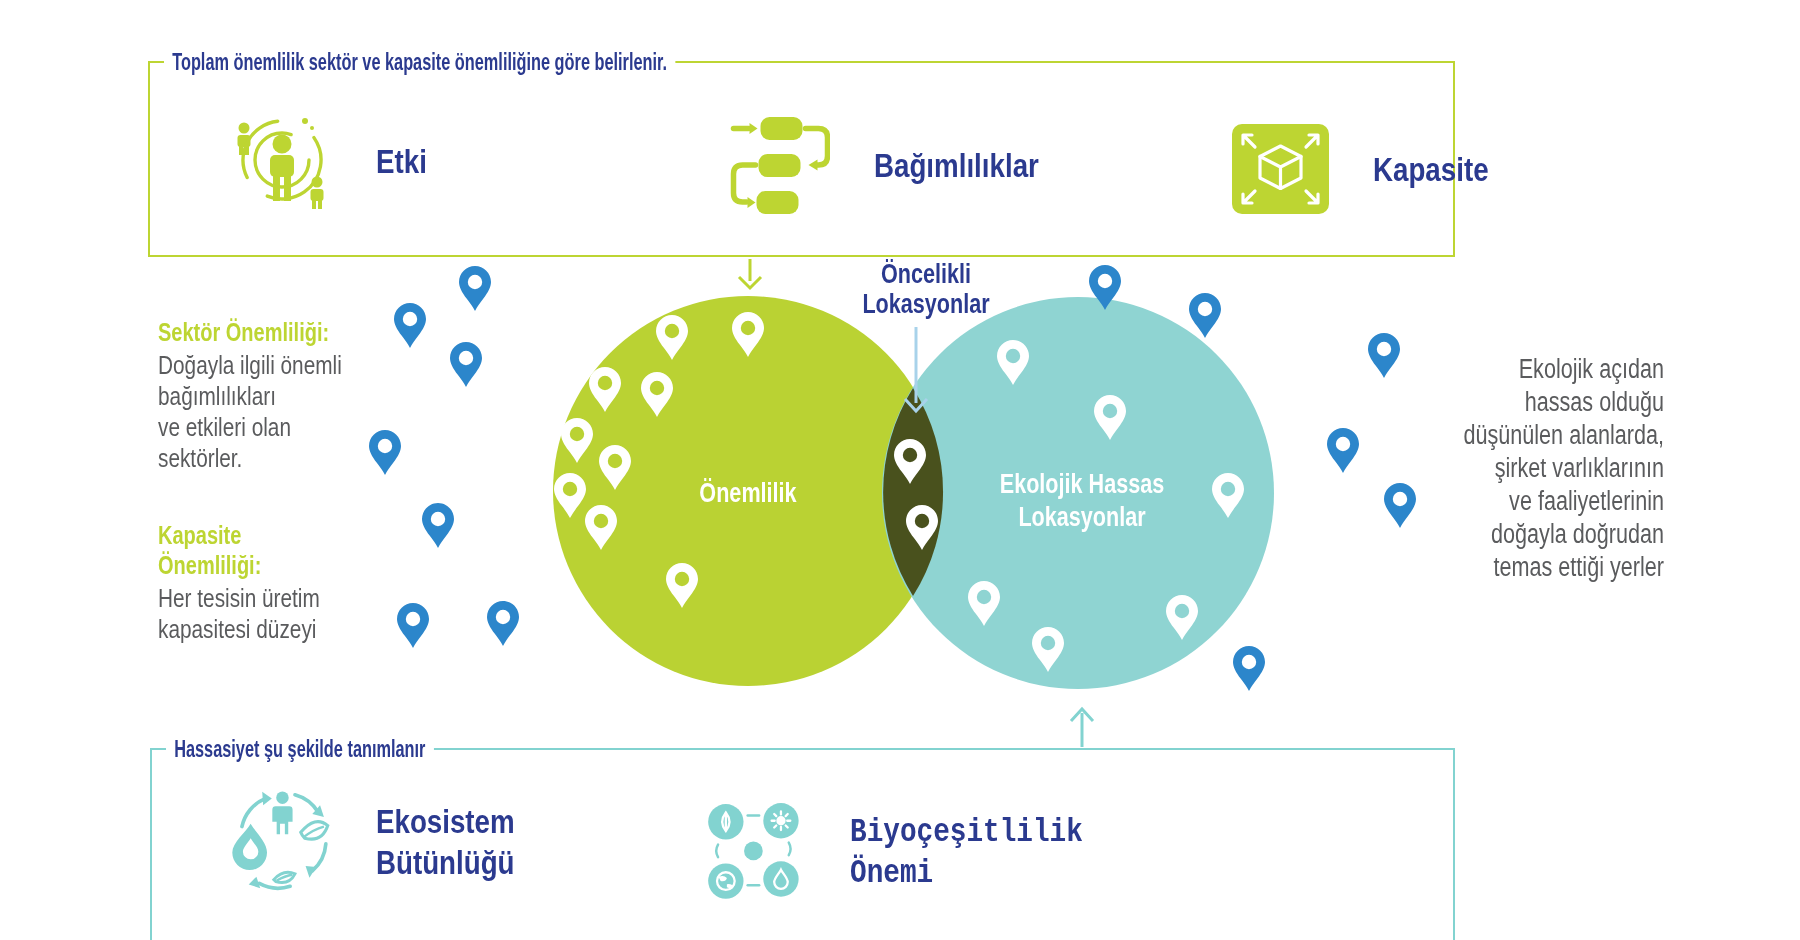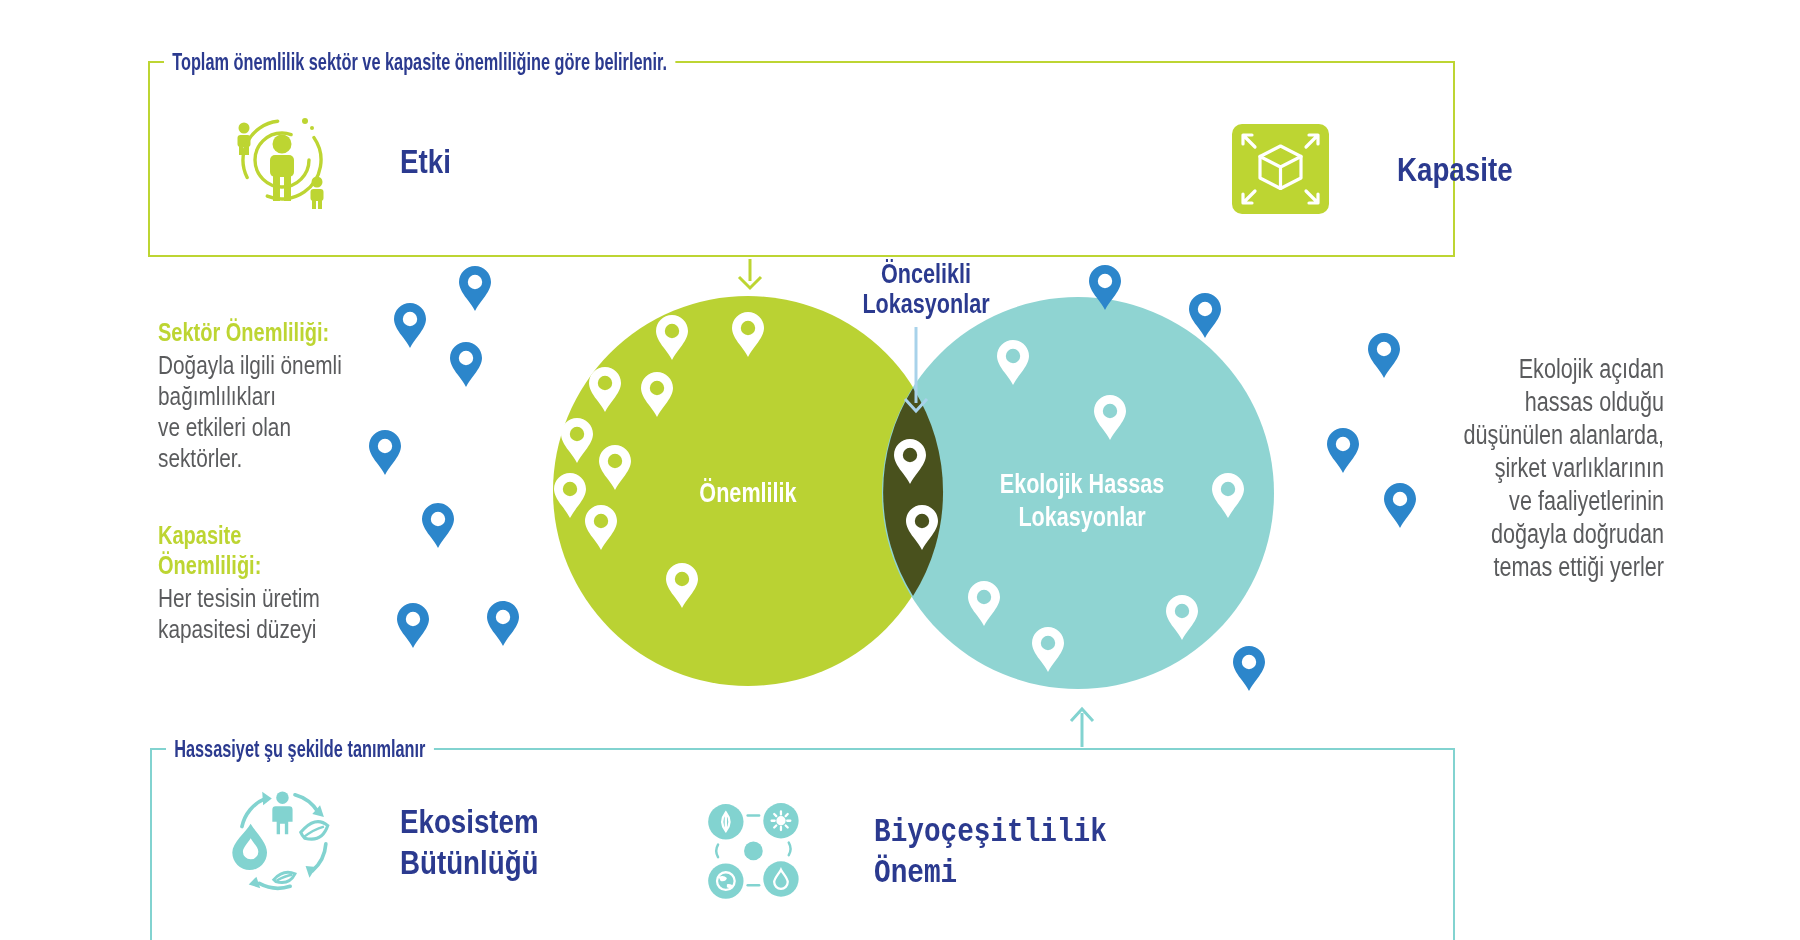--- a/index.html
+++ b/index.html
@@ -28,21 +28,21 @@
   .sw { stroke:#fff; }
   .nf { fill:none; }
 
   .top-box { position:absolute; left:148px; top:30px; width:1307px; height:196px;
              border:2.5px solid var(--lime,#bdd532); }
   .bottom-box { position:absolute; left:150px; top:717px; width:1305px; height:206px;
              border:2.5px solid var(--teal_accent,#82d3d0); }
   .box-title { position:absolute; top:-16px; left:14px; background:#fff; padding:0 12px;
              font-size:24px; font-weight:bold; line-height:30px; color:var(--navy,#2b3a8f);
              white-space:nowrap; transform:scaleX(0.68); transform-origin:left center; }
-  .box-item { position:absolute; display:flex; align-items:center; gap:68px; height:112px; }
+  .box-item { position:absolute; display:flex; align-items:center; gap:44px; height:112px; }
   .item-label { font-size:33px; font-weight:bold; color:var(--navy,#2b3a8f); line-height:41px;
              white-space:nowrap; transform:scaleX(0.84); transform-origin:left center; }
 
   .left-panel { position:absolute; left:158px; top:286px; width:250px; }
   .lp-head { font-size:25px; font-weight:bold; color:var(--lime,#bdd532); line-height:30px; white-space:nowrap; }
   .lp-body { font-size:26px; color:var(--gray_text,#5a5b5d); line-height:31px; margin-top:3px; white-space:nowrap; }
   .lp-head2 { margin-top:46px; }
 
   .right-panel { position:absolute; left:1290px; top:322px; width:374px; text-align:right;
              font-size:27px; color:var(--gray_text,#5a5b5d); line-height:33px; white-space:nowrap; }
@@ -137,20 +137,38 @@
           <circle cx="80" cy="15" r="2"></circle>
         </g>
         <g class="sl nf" stroke-width="3.4" stroke-linecap="round">
           <circle cx="50" cy="47" r="27" stroke-dasharray="136 34"></circle>
           <circle cx="50" cy="47" r="39" stroke-dasharray="100 28 75 42" transform="rotate(-35 50 47)"></circle>
         </g>
       </svg>
       <div class="item-label">Etki</div>
     </div>
 
+    <div class="box-item" style="left:574px; top:46px;">
+      <svg width="106" height="100" viewBox="0 0 105 100">
+        <g class="fl">
+          <rect x="36" y="2" width="42" height="23" rx="9"></rect>
+          <rect x="34" y="39" width="42" height="23" rx="9"></rect>
+          <rect x="32" y="76" width="42" height="23" rx="9"></rect>
+          <polygon points="25,8 25,19 33,13.5"></polygon>
+          <polygon points="93,44.5 93,55.5 84,50"></polygon>
+          <polygon points="23,82 23,93 31,87.5"></polygon>
+        </g>
+        <g class="sl nf" stroke-width="5.5" stroke-linecap="round">
+          <line x1="9" y1="13.5" x2="24" y2="13.5"></line>
+          <path d="M81 13.5 h13 q9 0 9 9 v18.5 q0 9 -9 9 h-2"></path>
+          <path d="M31 50 h-13 q-9 0 -9 9 v19 q0 9 9 9 h4"></path>
+        </g>
+      </svg>
+      <div class="item-label">Bağımlılıklar</div>
+    </div>
 
     <div class="box-item" style="left:1082px; top:50px;">
       <svg width="97" height="90" viewBox="0 0 97 90">
         <rect class="fl" x="0" y="0" width="97" height="90" rx="10"></rect>
         <g class="sw nf" stroke-width="3.2" stroke-linejoin="round" stroke-linecap="round">
           <path d="M48.5 22 L69 32.5 V54 L48.5 64.5 L28 54 V32.5 Z"></path>
           <path d="M28 32.5 L48.5 43 L69 32.5 M48.5 43 V64.5"></path>
           <path d="M11 20 V11 H20 M13 13 L23 23"></path>
           <path d="M77 11 H86 V20 M84 13 L74 23"></path>
           <path d="M11 70 V79 H20 M13 77 L23 67"></path>

